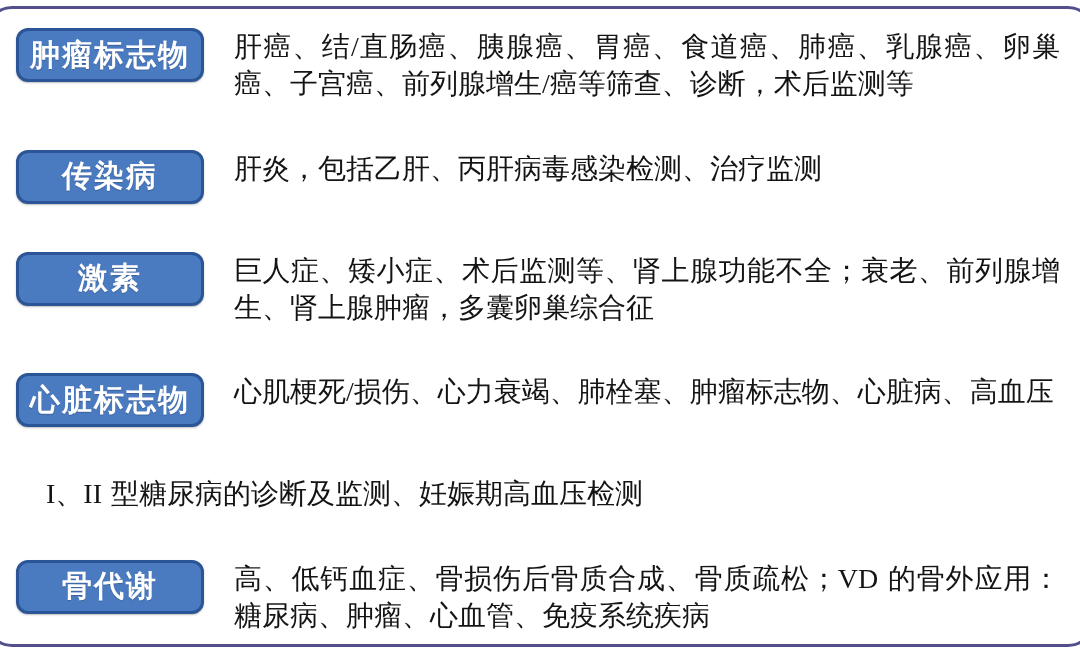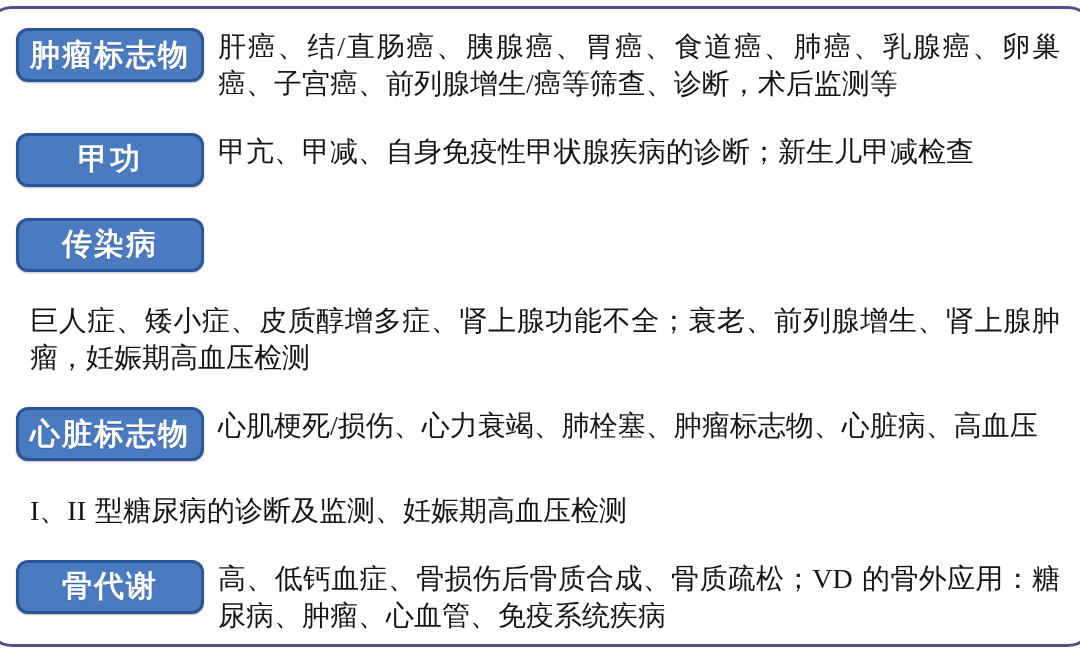--- a/index.html
+++ b/index.html
@@ -51,21 +51,21 @@
   .badge span{
     color:var(--badge-text);
     font-weight:bold;
     font-size:30px;
     letter-spacing:2px;
     white-space:nowrap;
     text-shadow:0 1px 1px rgba(0,0,0,0.2);
   }
   .desc{
     flex:1;
-    margin-left:14px;
+    margin-left:30px;
     color:var(--text-color);
     font-size:28px;
     line-height:37px;
     text-align:justify;
     word-spacing:2px;
   }
 </style>
 </head>
 <body>
 
@@ -74,35 +74,33 @@
 
   <div class="rows">
 
     <div class="row">
       <div class="badge">
         <span>肿瘤标志物</span>
       </div>
       <div class="desc">肝癌、结/直肠癌、胰腺癌、胃癌、食道癌、肺癌、乳腺癌、卵巢癌、子宫癌、前列腺增生/癌等筛查、诊断，术后监测等</div>
     </div>
 
-    <div class="row">
-      <div class="badge">
-        <span>甲功</span>
-      </div>
-      <div class="desc">甲亢、甲减、自身免疫性甲状腺疾病的诊断；新生儿甲减检查</div>
-    </div>
 
     <div class="row">
       <div class="badge">
         <span>传染病</span>
       </div>
+      <div class="desc">肝炎，包括乙肝、丙肝病毒感染检测、治疗监测</div>
     </div>
 
     <div class="row">
-      <div class="desc">巨人症、矮小症、皮质醇增多症、肾上腺功能不全；衰老、前列腺增生、肾上腺肿瘤，妊娠期高血压检测</div>
+      <div class="badge">
+        <span>激素</span>
+      </div>
+      <div class="desc">巨人症、矮小症、术后监测等、肾上腺功能不全；衰老、前列腺增生、肾上腺肿瘤，多囊卵巢综合征</div>
     </div>
 
     <div class="row">
       <div class="badge">
         <span>心脏标志物</span>
       </div>
       <div class="desc">心肌梗死/损伤、心力衰竭、肺栓塞、肿瘤标志物、心脏病、高血压</div>
     </div>
 
 

